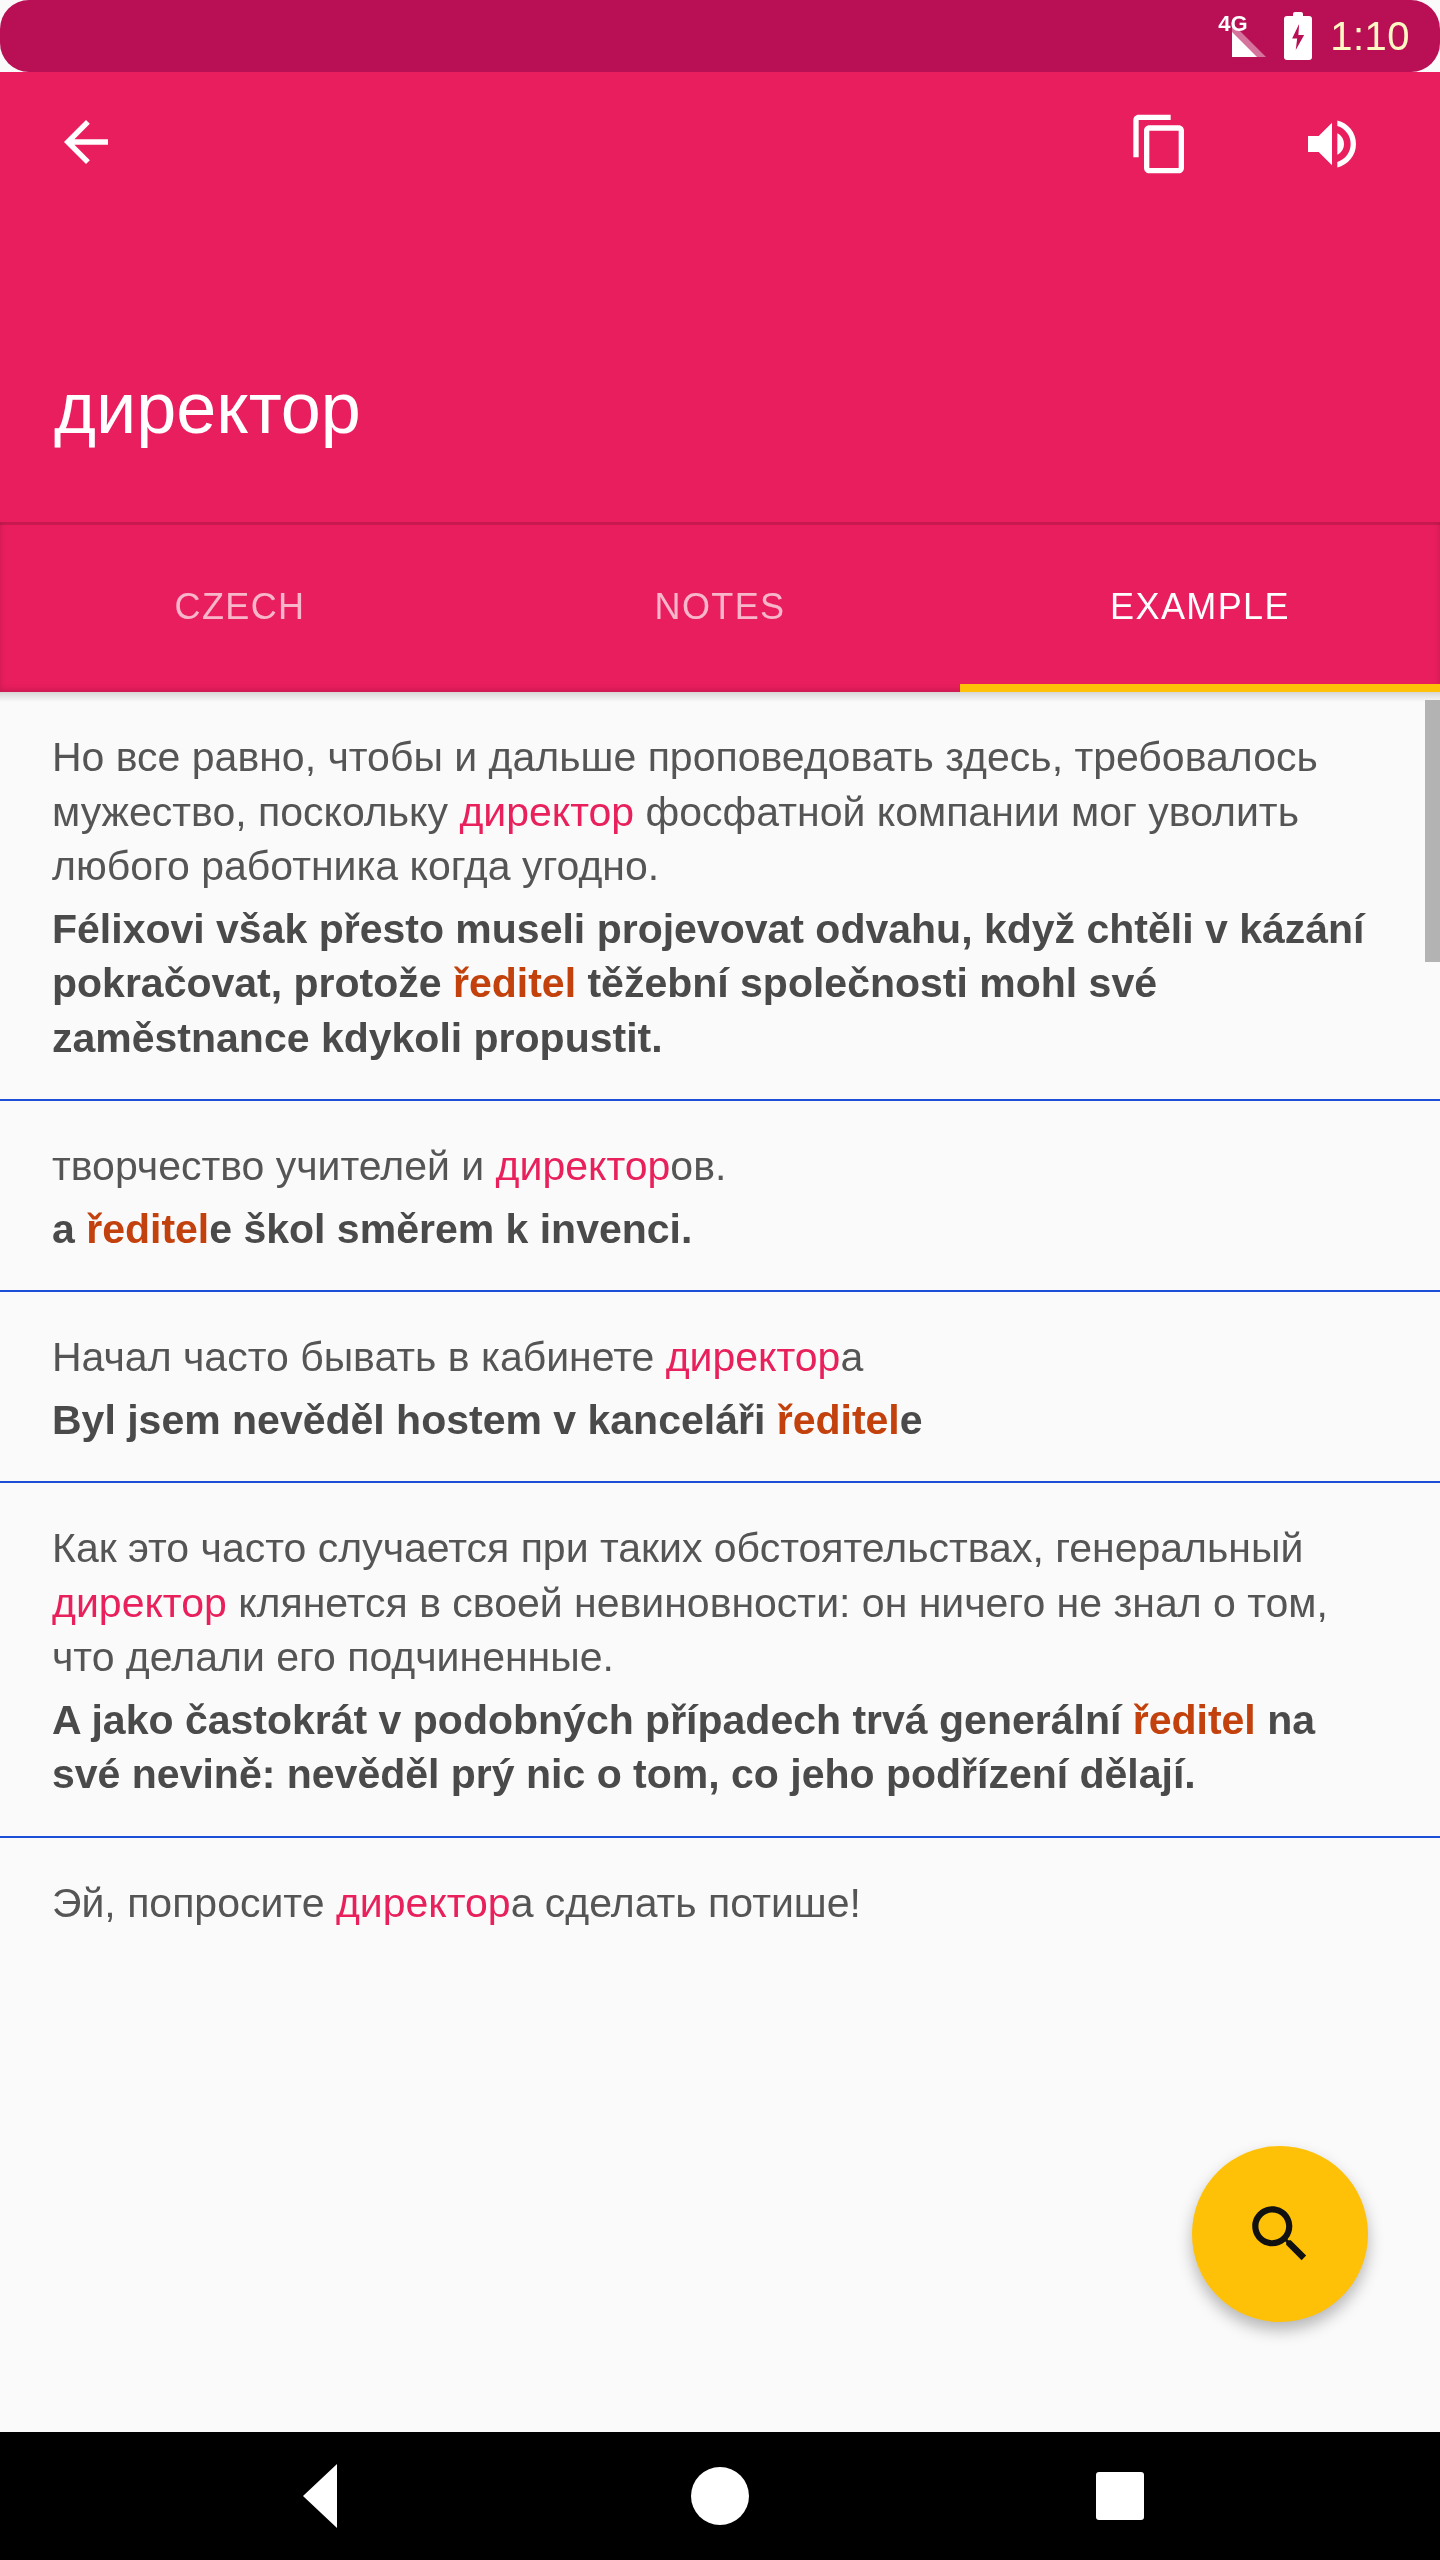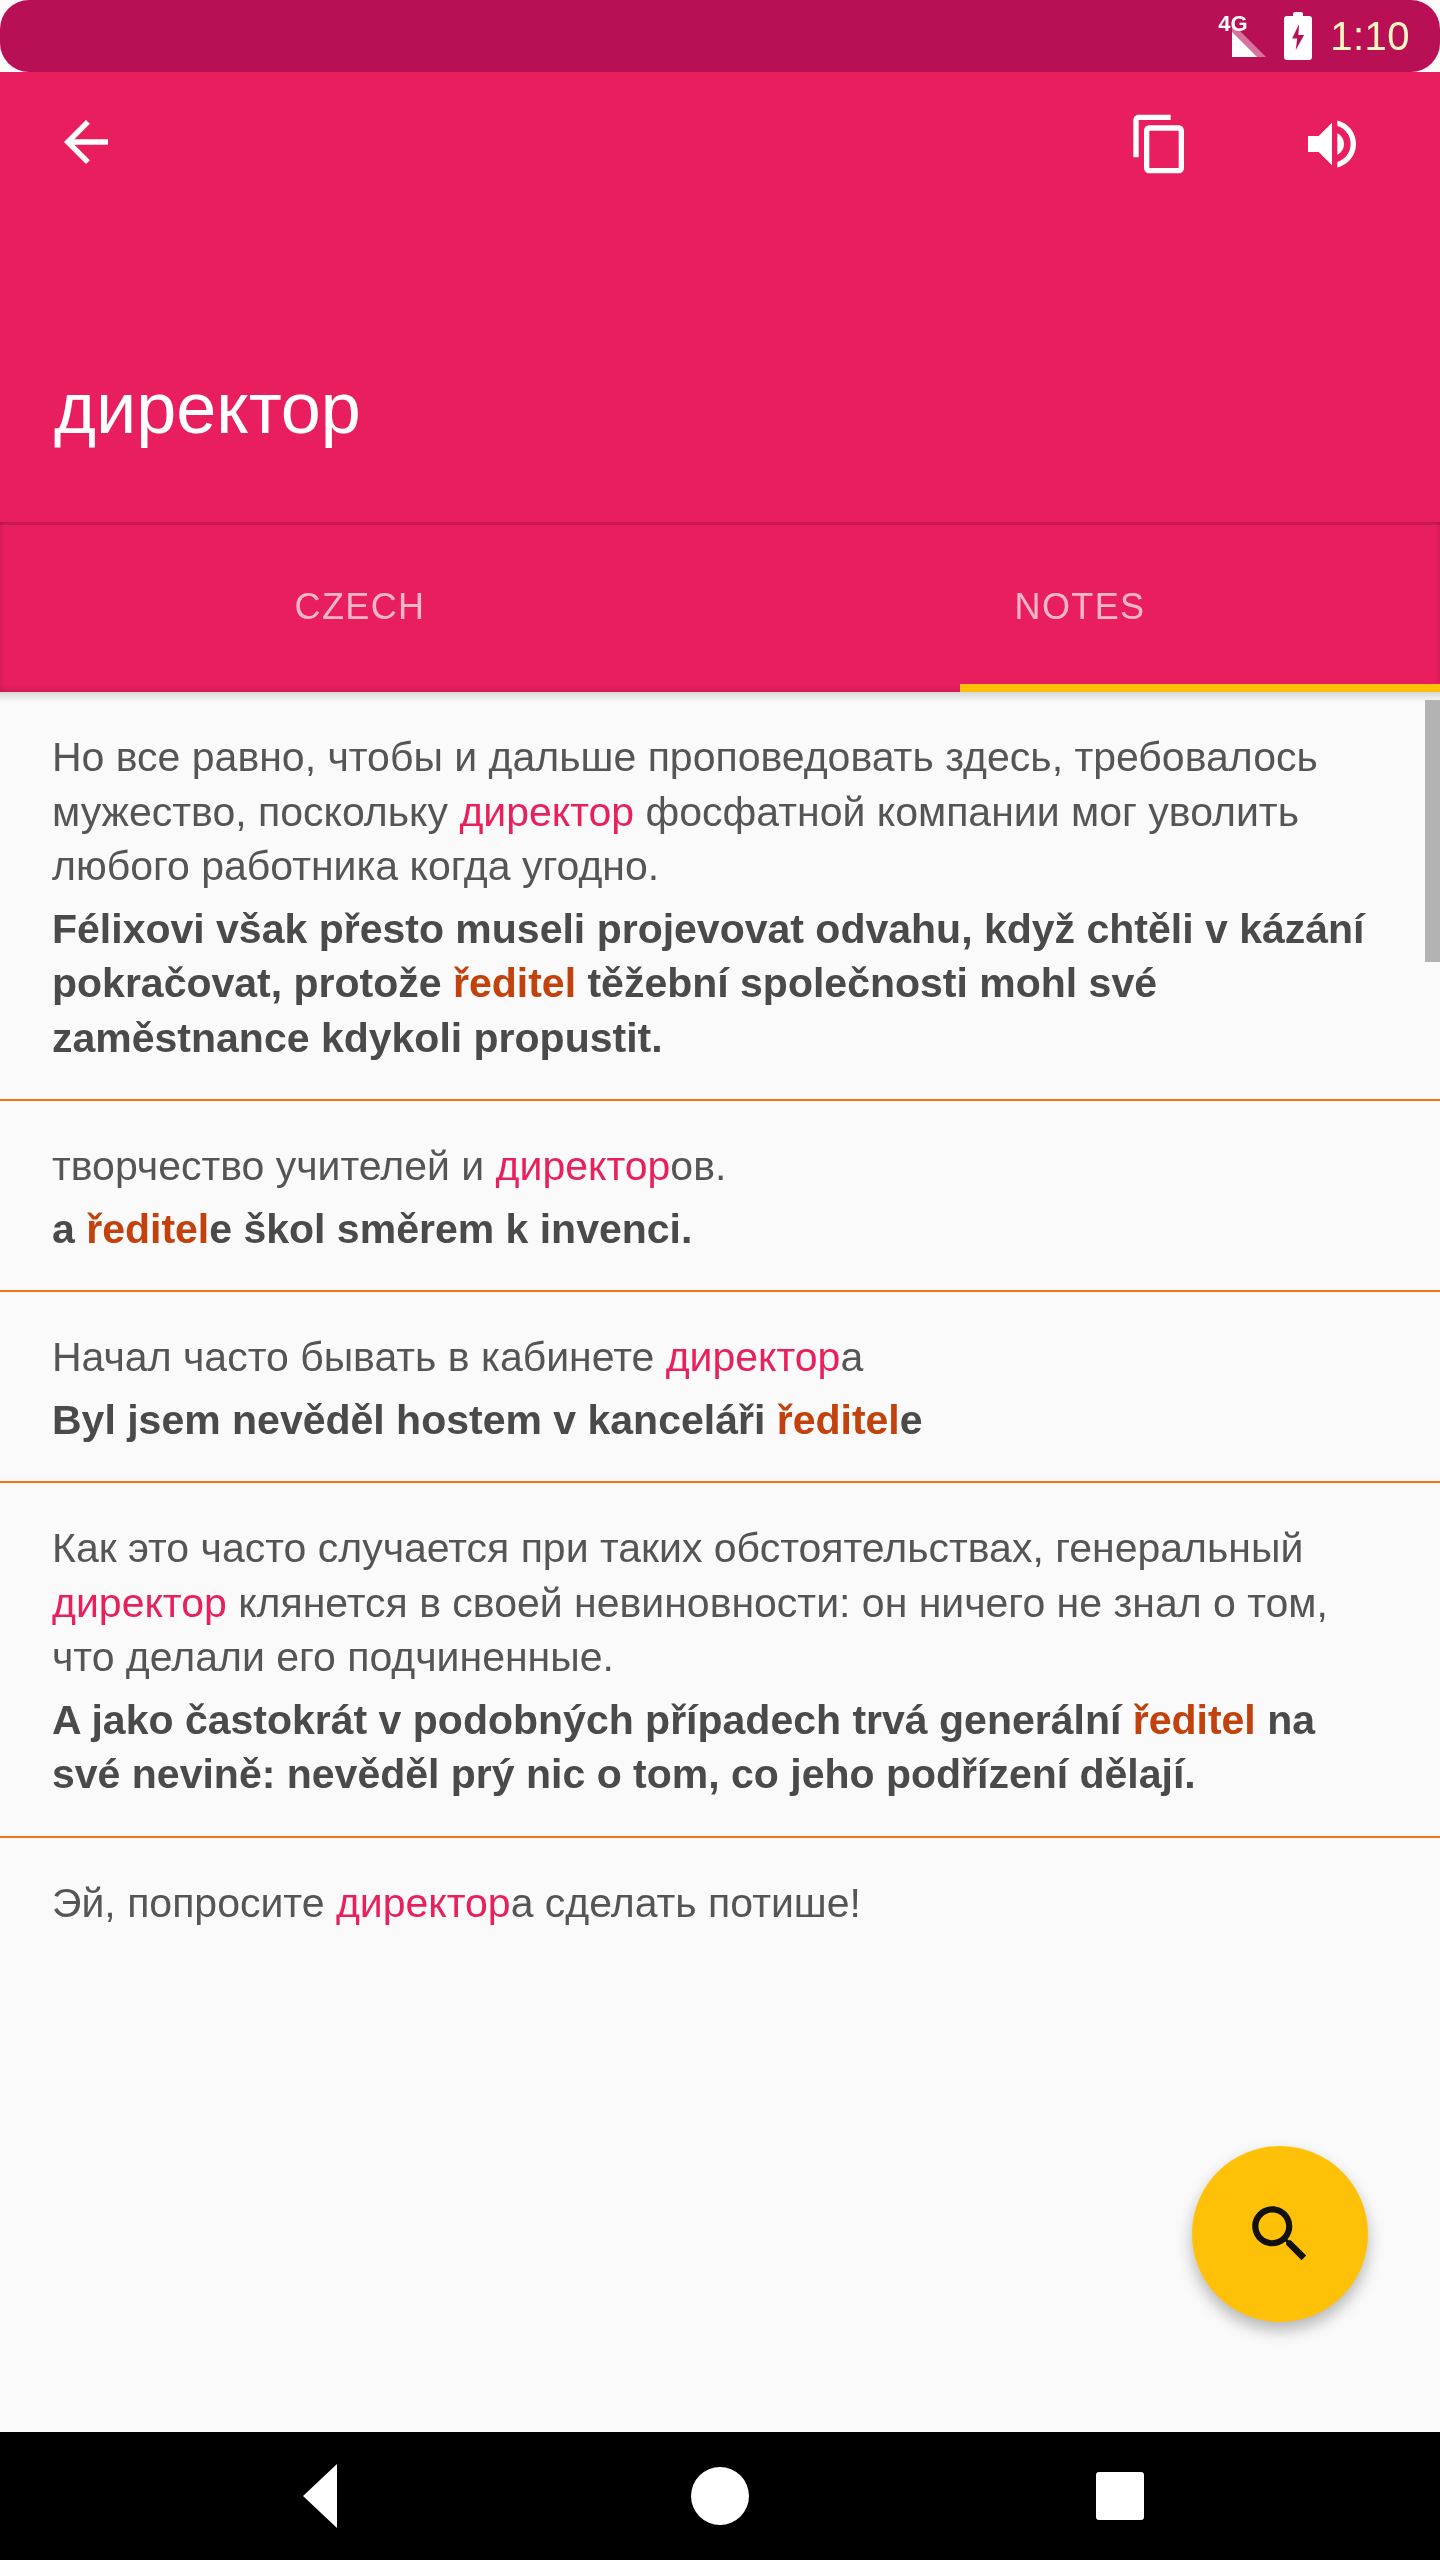--- a/index.html
+++ b/index.html
@@ -107,21 +107,21 @@
     position:absolute; top:692px; left:0; width:1440px; height:1740px;
     background:#FAFAFA; overflow:hidden;
   }
   .content::before{
     content:""; position:absolute; top:0; left:0; width:100%; height:10px;
     background:linear-gradient(to bottom, rgba(0,0,0,0.14), rgba(0,0,0,0));
     pointer-events:none; z-index:5;
   }
   .entry{
     padding:38px 48px 34px 52px;
-    border-bottom:2px solid #f97316;
+    border-bottom:2px solid #1d4ed8;
   }
   .entry:last-child{ border-bottom:none; }
   .ru{
     font-size:41px; line-height:1.33; color:#555555;
     font-weight:normal;
   }
   .cz{
     font-size:41px; line-height:1.33; color:#4A4A4A;
     font-weight:bold; margin-top:8px;
   }
@@ -209,20 +209,23 @@
     </div>
   </div>
 
   <div class="tabbar">
     <div class="tab">
       <span>CZECH</span>
     </div>
     <div class="tab">
       <span>NOTES</span>
     </div>
+    <div class="tab active">
+      <span>EXAMPLE</span>
+    </div>
   </div>
   <div class="tab-indicator"></div>
 
   <div class="content" id="entry-list">
       <div class="entry">
         <div class="ru"><span>Но все равно, чтобы и дальше проповедовать здесь, требовалось мужество, поскольку </span><span class="hl">директор</span><span> фосфатной компании мог уволить любого работника когда угодно.</span></div>
         <div class="cz"><span>Félixovi však přesto museli projevovat odvahu, když chtěli v kázání pokračovat, protože </span><span class="hl">ředitel</span><span> těžební společnosti mohl své zaměstnance kdykoli propustit.</span></div>
       </div>
       <div class="entry">
         <div class="ru"><span>творчество учителей и </span><span class="hl">директор</span><span>ов.</span></div>

